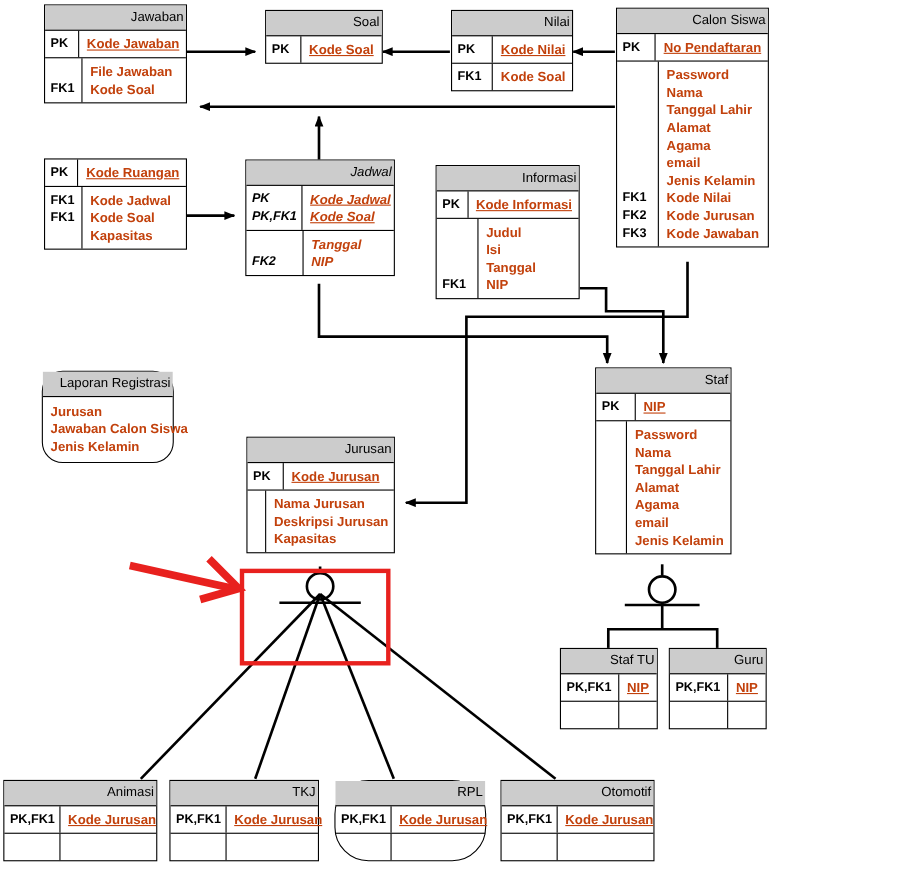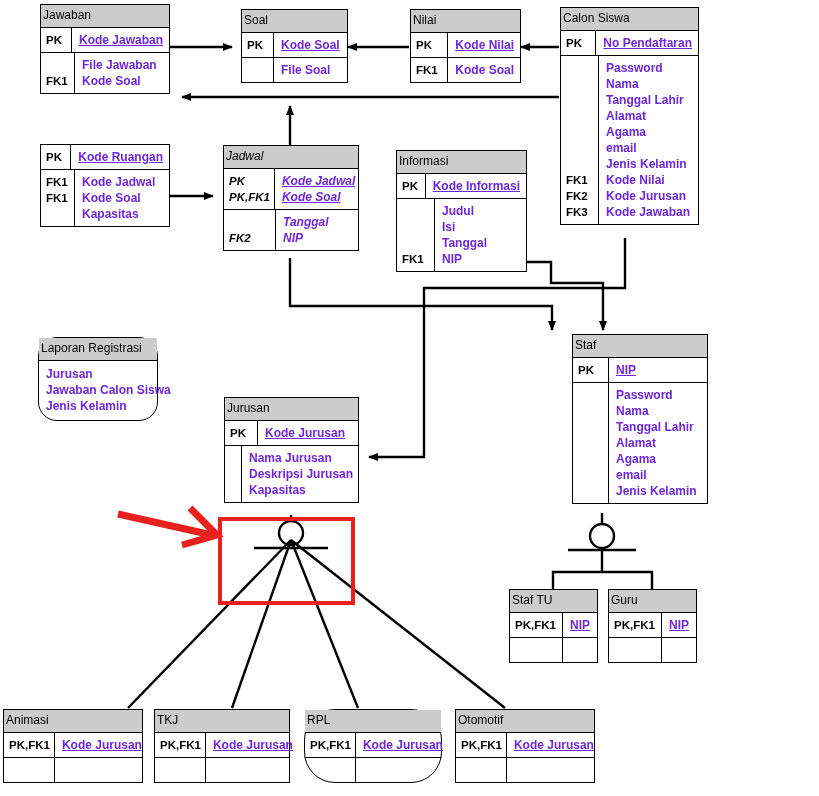--- a/index.html
+++ b/index.html
@@ -28,21 +28,21 @@
   .entity {
     position: absolute;
     border: 1px solid #000000;
     background: #ffffff;
     box-sizing: border-box;
     z-index: 5;
   }
   .ent-title {
     background: #cccccc;
     border-bottom: 1px solid #000000;
-    text-align: left;
+    text-align: right;
     font-size: 12px;
     color: #000000;
     padding: 4px 2px 5px 2px;
     line-height: 13px;
     font-weight: normal;
     box-sizing: border-box;
   }
   .ent-section {
     display: flex;
     box-sizing: border-box;
@@ -60,21 +60,21 @@
     line-height: 16px;
     white-space: nowrap;
     display: flex;
     flex-direction: column;
     justify-content: flex-end;
   }
   .attr-col {
     box-sizing: border-box;
     padding: 4px 6px 4px 7px;
     font-size: 12px;
-    color: #6d28d9;
+    color: #c2410c;
     line-height: 16px;
     flex: 1;
     white-space: nowrap;
   }
   .attr-col .pk-attr {
     font-weight: bold;
     text-decoration: underline;
   }
   .attr-col .b {
     font-weight: bold;
@@ -171,26 +171,20 @@
       </div>
     </div>
   </div>
 
   <div class="entity" style="left:241px; top:9px; width:107px;">
     <div class="ent-title">Soal</div>
     <div class="ent-section">
       <div class="key-col" style="width:32px;">PK</div>
       <div class="attr-col">
         <span class="pk-attr">Kode Soal</span>
-      </div>
-    </div>
-    <div class="ent-section">
-      <div class="key-col" style="width:32px;"></div>
-      <div class="attr-col">
-        <span class="b">File Soal</span>
       </div>
     </div>
   </div>
 
   <div class="entity" style="left:410px; top:9px; width:111px;">
     <div class="ent-title">Nilai</div>
     <div class="ent-section">
       <div class="key-col" style="width:38px;">PK</div>
       <div class="attr-col">
         <span class="pk-attr">Kode Nilai</span>
@@ -332,21 +326,21 @@
         <span class="kspacer">F</span>
       </div>
       <div class="attr-col">
         <div class="b">Nama Jurusan</div>
         <div class="n">Deskripsi Jurusan</div>
         <div class="b">Kapasitas</div>
       </div>
     </div>
   </div>
 
-  <div class="entity" style="left:541px; top:334px; width:136px;margin-left:31px;">
+  <div class="entity" style="left:541px; top:334px; width:124px;">
     <div class="ent-title">Staf</div>
     <div class="ent-section">
       <div class="key-col" style="width:36px;">PK</div>
       <div class="attr-col">
         <span class="pk-attr">NIP</span>
       </div>
     </div>
     <div class="ent-section">
       <div class="key-col" style="width:36px;">
         <span class="kspacer">F</span>

